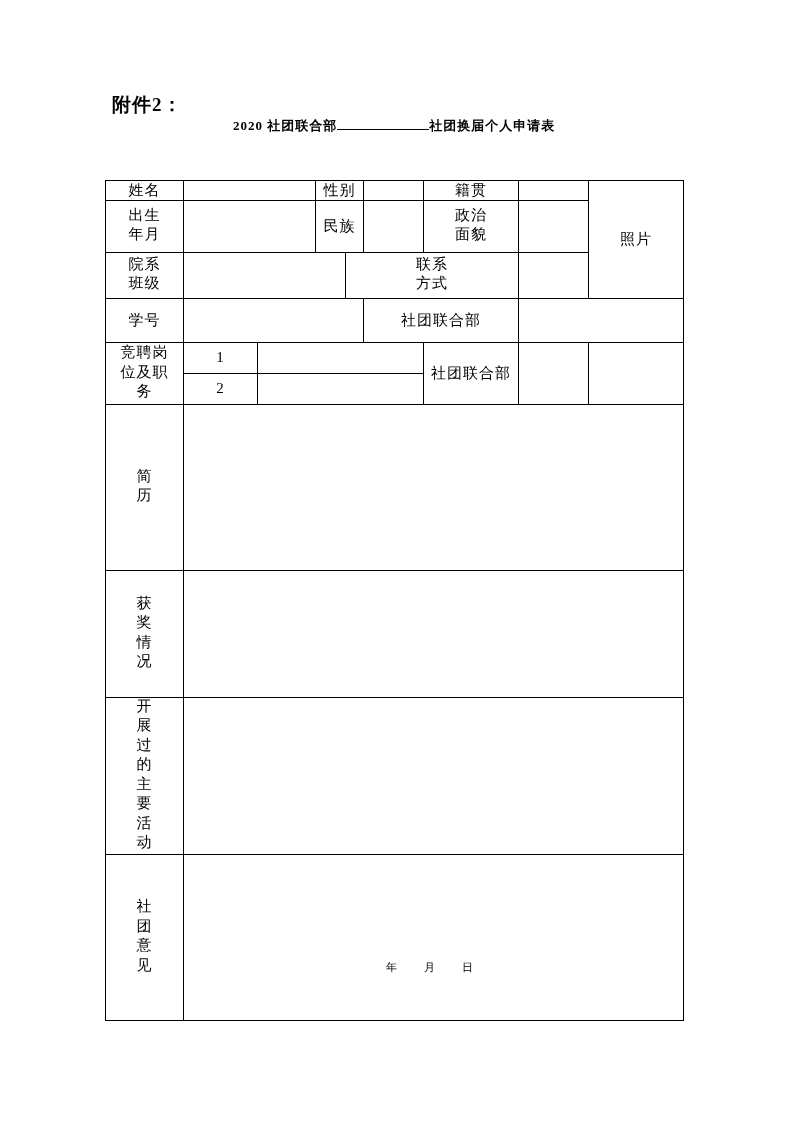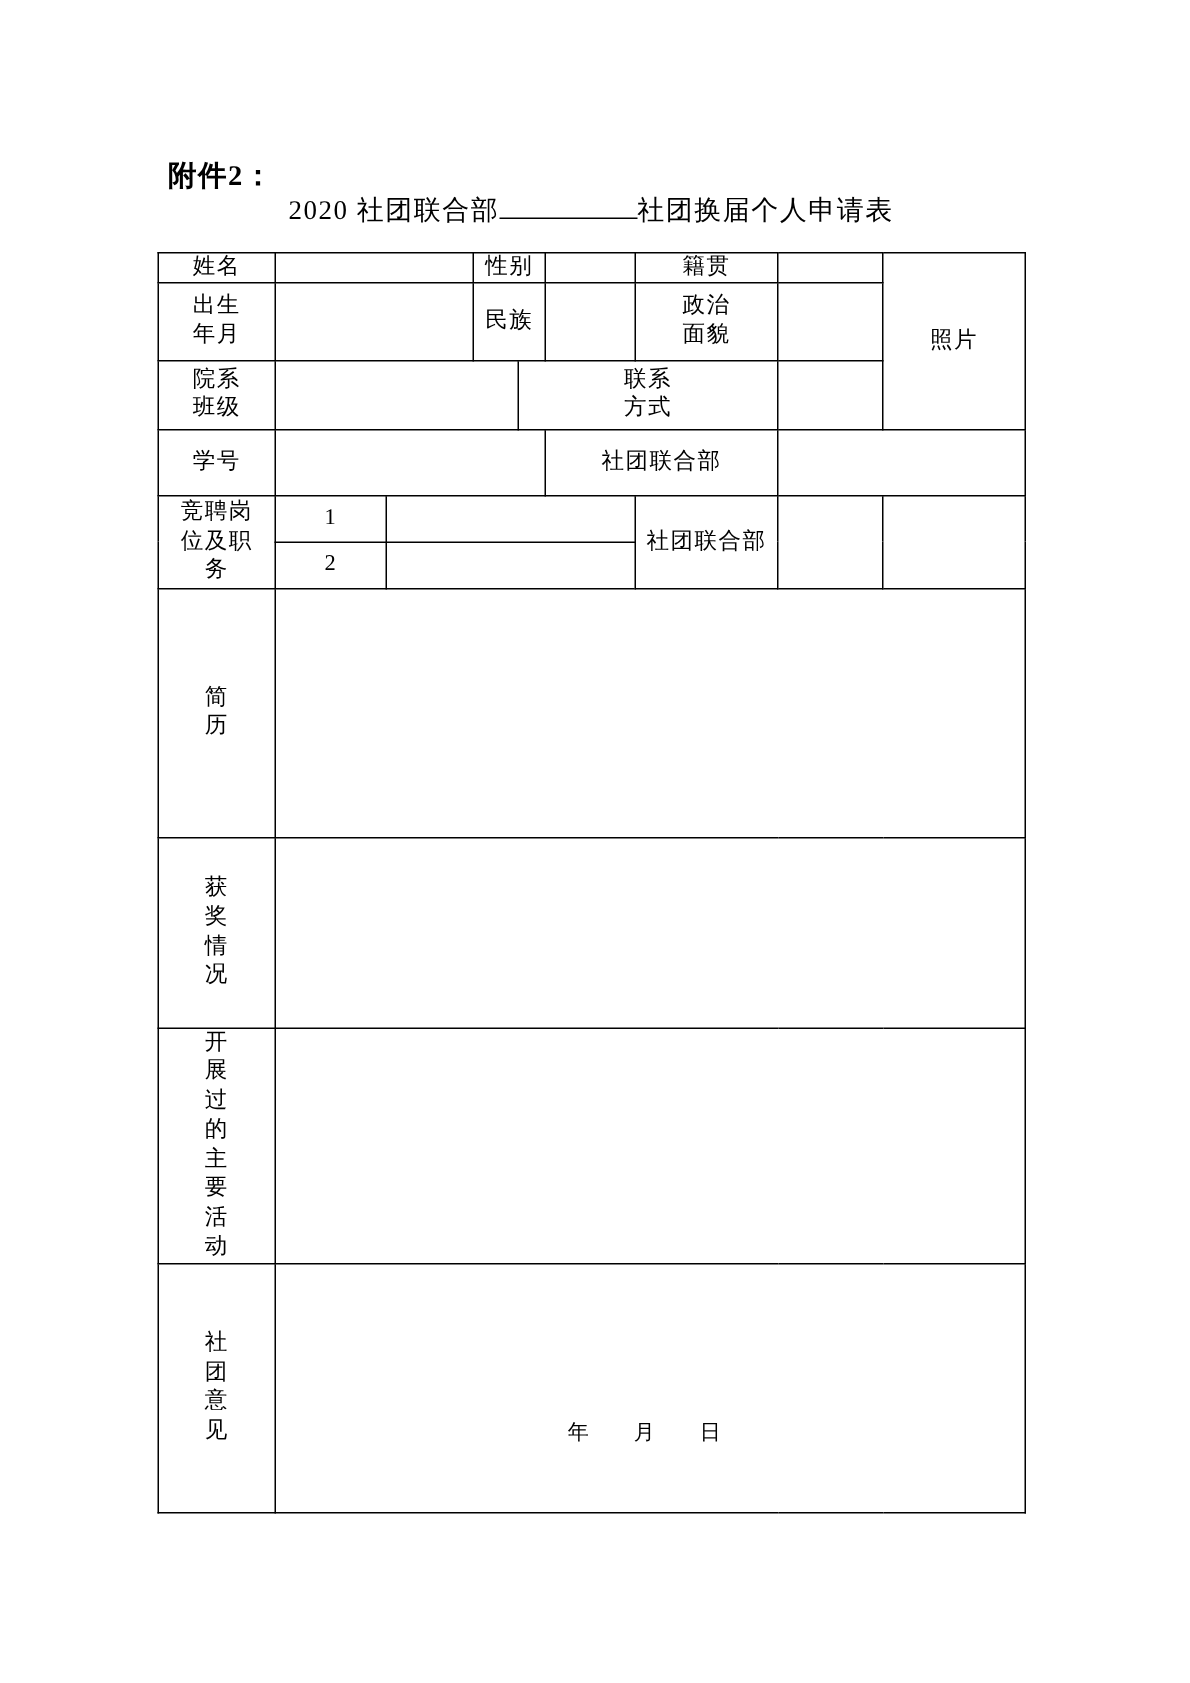--- a/index.html
+++ b/index.html
@@ -17,47 +17,47 @@
   }
   .page {
     position: absolute;
     left: 0; top: 0;
     width: 793px;
     height: 1122px;
   }
   .attach-label {
     position: absolute;
     left: 112px;
-    top: 104px;
+    top: 92px;
     font-size: 19px;
     font-weight: bold;
     letter-spacing: 1px;
     font-family: "Liberation Serif", "DejaVu Serif", serif;
   }
   .doc-title {
     position: absolute;
     left: 104px;
-    top: 128px;
+    top: 117px;
     width: 580px;
     text-align: center;
-    font-size: 18px;
-    font-weight: normal;
+    font-size: 13px;
+    font-weight: bold;
     letter-spacing: 1px;
     white-space: nowrap;
   }
   .doc-title .blank {
     display: inline-block;
     border-bottom: 1.5px solid #000;
     width: 92px;
     vertical-align: baseline;
   }
   table.form {
     position: absolute;
     left: 105px;
-    top: 168px;
+    top: 180px;
     width: 578px;
     border-collapse: collapse;
     table-layout: fixed;
   }
   table.form td {
     border: 1.2px solid #000000;
     text-align: center;
     vertical-align: middle;
     font-size: 15px;
     letter-spacing: 1px;
@@ -73,21 +73,21 @@
     display: block;
     line-height: 1.3;
     font-family: Liberation Mono, monospace;
   }
   .big-lbl {
     font-size: 15px;
     line-height: 1.35;
     letter-spacing: 1px;
   }
   .date-line {
-    font-size: 14px;
+    font-size: 11px;
     letter-spacing: 8px;
     display: block;
     text-align: center;
     margin-top: 60px;
   }
 </style>
 </head>
 <body>
 
 <div class="page">

